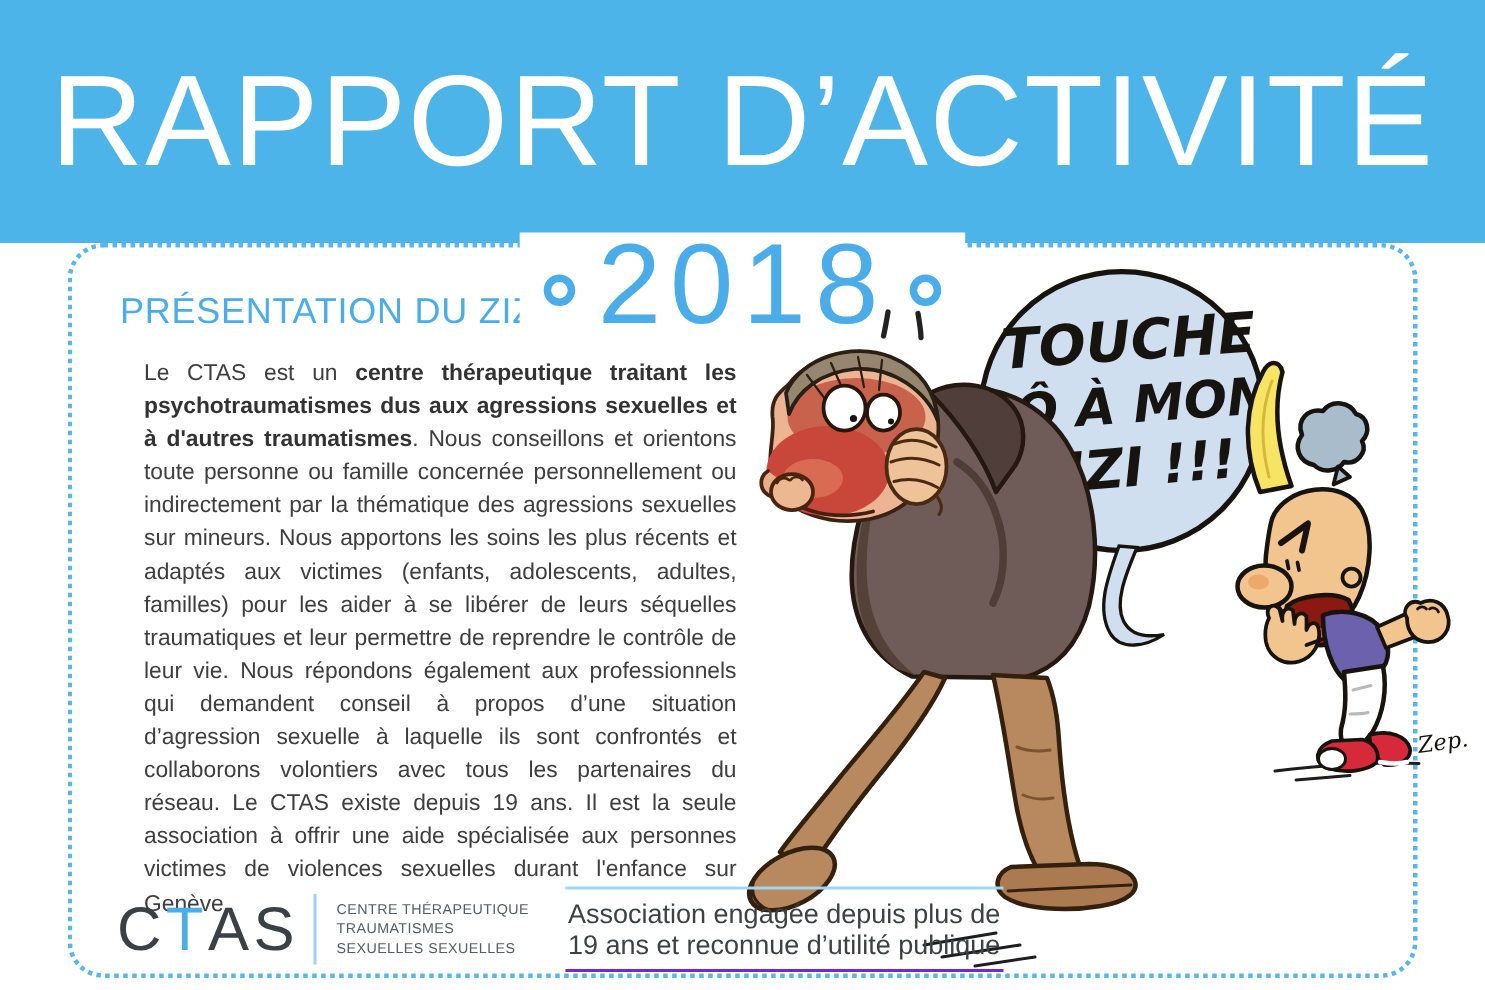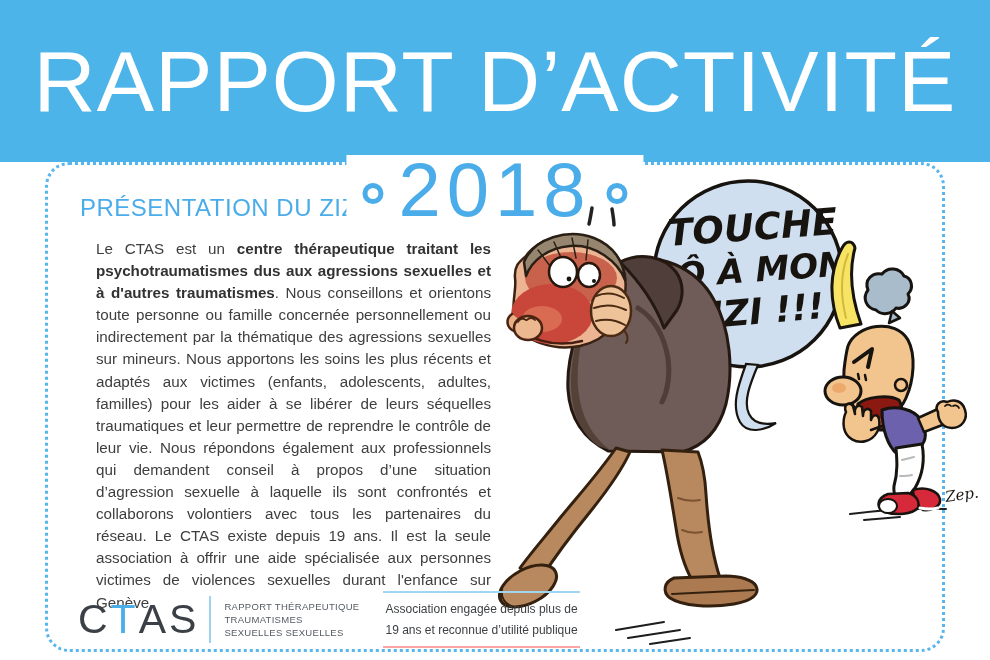--- a/index.html
+++ b/index.html
@@ -62,22 +62,22 @@
   .footer {
     position:absolute; left:78px; top:591px; display:flex; align-items:center;
     z-index:4;
   }
   .logo { display:flex; font-size:41px; font-weight:400; letter-spacing:3px;
           color:#3b4046; line-height:1; }
   .logo .accent { color:#4aaee8; }
   .logo-divider { width:2px; height:47px; background:#9fd2f1; margin:0 13px 0 10px; }
   .logo-sub { font-size:9.5px; line-height:13px; color:#565c64; letter-spacing:0.3px; }
   .tagline {
-    margin-left:24px; border-top:2px solid #9fd6f2; border-bottom:2px solid #fca5a5;
-    padding:6px 2px; font-size:12px; line-height:20.5px; color:#3e4144;
+    margin-left:24px; border-top:2px solid #9fd6f2; border-bottom:2px solid #6d28d9;
+    padding:6px 2px; font-size:18px; line-height:20.5px; color:#3e4144;
     white-space:nowrap;
   }
 </style>
 </head>
 <body>
 
 <div class="page">
 
   <header class="banner">
     <h1 class="banner-title">RAPPORT D’ACTIVITÉ</h1>
@@ -197,21 +197,21 @@
 
   <footer class="footer">
     <div class="logo">
       <span>C</span>
       <span class="accent">T</span>
       <span>A</span>
       <span>S</span>
     </div>
     <div class="logo-divider"></div>
     <div class="logo-sub">
-      <div>RAPPORT THÉRAPEUTIQUE</div>
+      <div>CENTRE THÉRAPEUTIQUE</div>
       <div>TRAUMATISMES</div>
       <div>SEXUELLES SEXUELLES</div>
     </div>
     <div class="tagline">
       <div>Association engagée depuis plus de</div>
       <div>19 ans et reconnue d’utilité publique</div>
     </div>
   </footer>
 
 </div>

